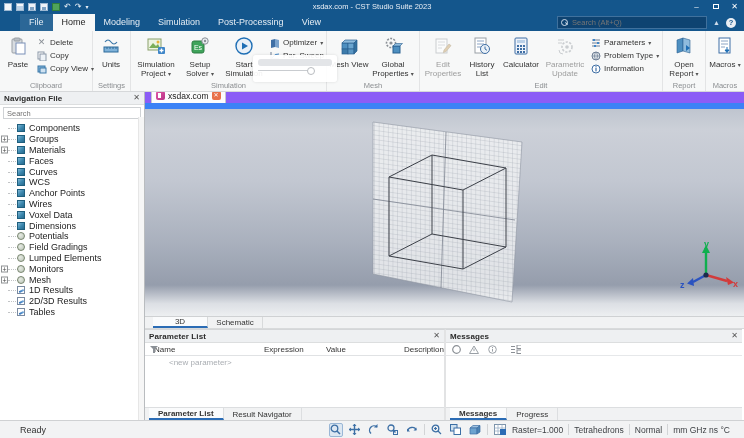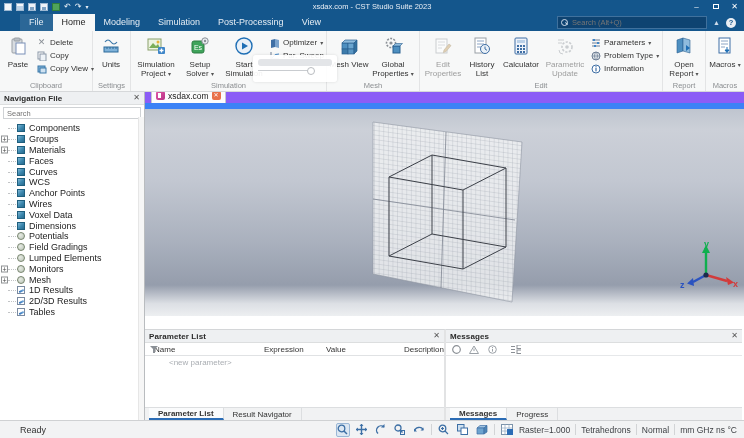--- a/index.html
+++ b/index.html
@@ -108,21 +108,21 @@
 .pbody{flex:1}
 .bottabs{display:flex;align-items:stretch;height:13px;border-top:1px solid #dcdee0;background:#f1f2f3;flex:none;padding-left:4px}
 .btab{display:flex;align-items:center;padding:0 9px;font-size:8px;color:#333;border-right:1px solid #dcdee0;white-space:nowrap}
 .btab.active{background:#fafbfc;border-bottom:2px solid #2b6cb5;font-weight:bold}
 .msgtools{display:flex;align-items:center;gap:8px;height:13px;padding:0 5px;border-bottom:1px solid #e6e8ea;flex:none}
 .mico{width:10px;height:10px;display:flex;align-items:center;justify-content:center}
 
 
 .statusbar{position:absolute;left:0;top:420px;width:744px;height:18px;background:#f2f3f4;border-top:1px solid #cfd1d3;display:flex;align-items:center;z-index:30}
 .ready{margin-left:20px;font-size:9px;color:#333}
-.stright{margin-left:auto;display:flex;align-items:center;gap:5px;margin-right:7px}
+.stright{margin-left:auto;display:flex;align-items:center;gap:5px;margin-right:14px}
 .stico{width:14px;height:14px;display:flex;align-items:center;justify-content:center;border-radius:2px}
 .stico.pressed{background:#dce7f2;border:1px solid #9ab7d6}
 .stsep{width:1px;height:11px;background:#d2d4d6}
 .sttext{font-size:8.5px;color:#3c3f43;white-space:nowrap}
 svg{display:block}
 </style>
 </head>
 <body>
 
 <div class="titlebar">
@@ -599,20 +599,26 @@
       <path d="M29 14 L37 14 L33 6 Z" fill="#0faf4e"></path>
       <path d="M53 38 L55 46 L61 43.5 Z" fill="#d23b3b"></path>
       <path d="M20 39 L21 47 L14 44.5 Z" fill="#2b53c0"></path>
       <circle cx="33" cy="36" r="2.6" fill="#1c2b4e"></circle>
       <text x="31" y="8" fill="#0faf4e">y</text>
       <text x="60" y="48" fill="#d23b3b">x</text>
       <text x="7" y="49" fill="#2b53c0">z</text>
     </svg>
   </div>
 
+  <div class="viewtabs">
+
+      <div class="vtab active">3D</div>
+
+      <div class="vtab">Schematic</div>
+    </div>
 
   <div class="bottom">
 
     <div class="panel param">
       <div class="panehead">
         <span class="ttl">Parameter List</span>
         <span class="phx">✕</span>
       </div>
       <div class="ptablebar">
         <span class="funnel"></span>

